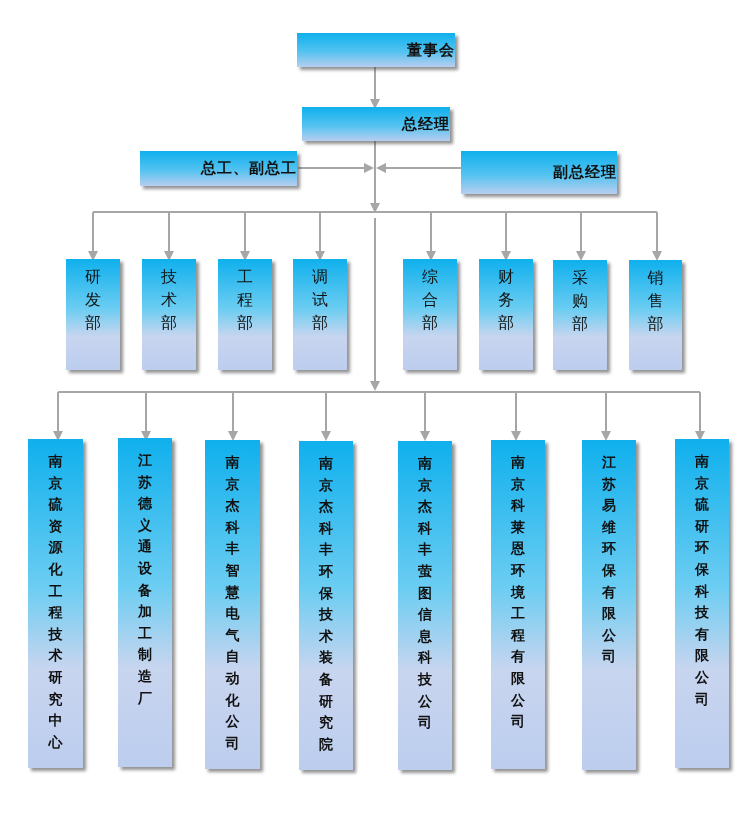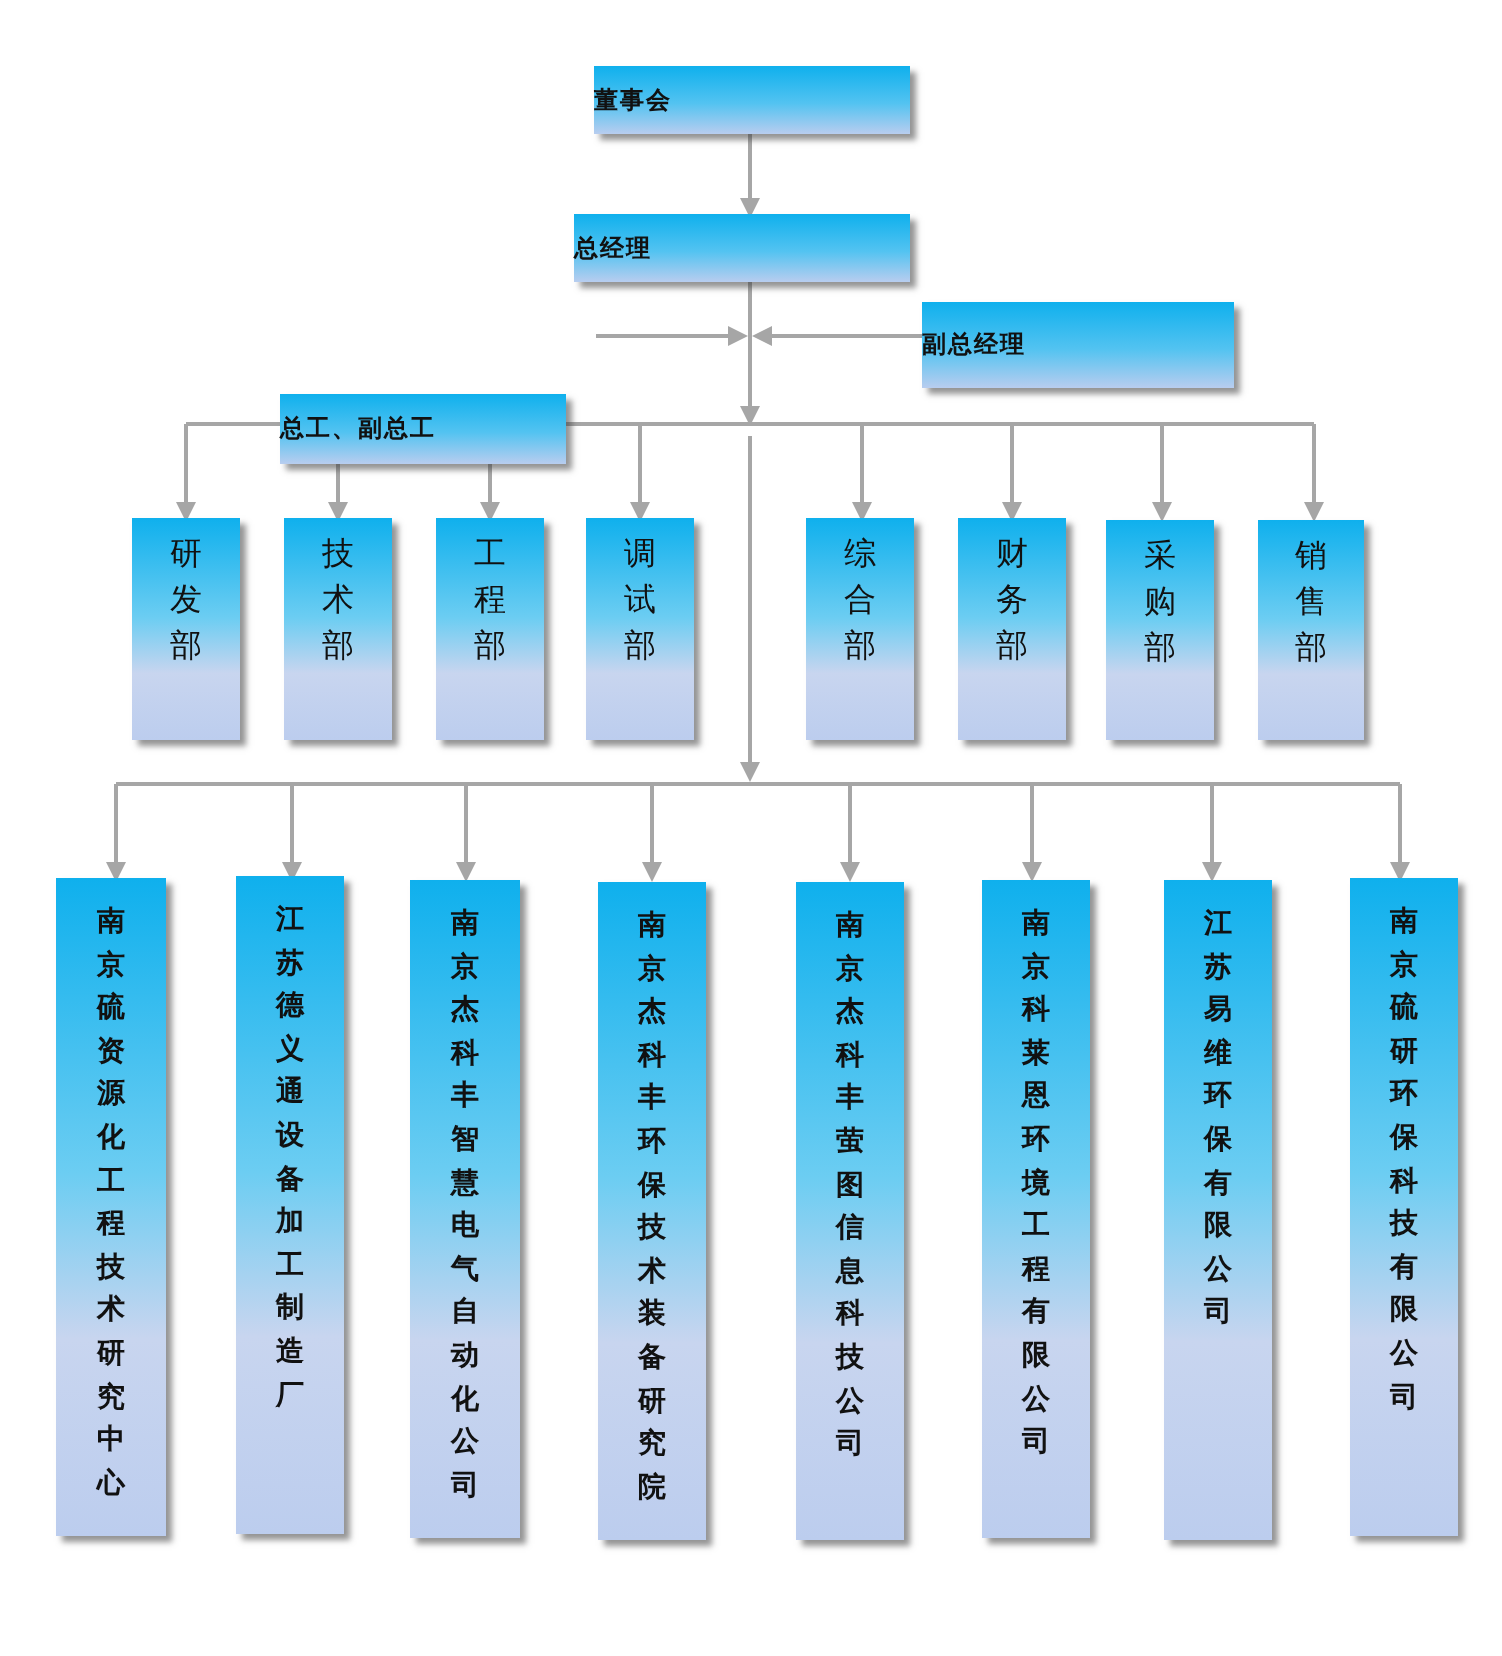--- a/index.html
+++ b/index.html
@@ -6,23 +6,24 @@
   body { width: 751px; height: 828px; position: relative; overflow: hidden; font-family: "DejaVu Sans", sans-serif; }
   .canvas { position: absolute; left: 0; top: 0; width: 751px; height: 828px; }
   .box {
     position: absolute;
     background: linear-gradient(to bottom, #0fb0ed 0%, #6ccdf2 45%, #c8d5ef 70%, #bccdee 100%);
     box-shadow: 3px 3px 3px rgba(60,60,60,0.55);
     color: #111;
     box-sizing: border-box;
   }
   .hbox {
-    display: flex; align-items: center; justify-content: flex-start;
-    font-weight: bold; font-size: 12px; letter-spacing: 1px;
+    display: flex; align-items: center; justify-content: flex-end;
+    font-weight: bold; font-size: 15px; letter-spacing: 1px;
     background: linear-gradient(to bottom, #0fb0ed 0%, #53c3f1 55%, #b8cdef 100%);
+    padding-left: 26px;
   }
   .dept {
     font-size: 16px; font-weight: normal;
     display: flex; flex-direction: column; align-items: center;
     padding-top: 6px; line-height: 23px;
   }
   .co {
     font-size: 14px; font-weight: bold;
     display: flex; flex-direction: column; align-items: center;
     padding-top: 12px; line-height: 21.6px;
@@ -70,24 +71,24 @@
       <line x1="425" y1="392" x2="425" y2="436" marker-end="url(#arr)"></line>
       <line x1="516" y1="392" x2="516" y2="436" marker-end="url(#arr)"></line>
       <line x1="606" y1="392" x2="606" y2="436" marker-end="url(#arr)"></line>
       <line x1="700" y1="392" x2="700" y2="436" marker-end="url(#arr)"></line>
     </g>
   </svg>
 
   <div class="box hbox" style="left:297px; top:33px; width:158px; height:34px;">
     <span>董事会</span>
   </div>
-  <div class="box hbox" style="left:287px; top:107px; width:168px; height:34px;">
+  <div class="box hbox" style="left:302px; top:107px; width:148px; height:34px;">
     <span>总经理</span>
   </div>
-  <div class="box hbox" style="left:140px; top:151px; width:143px; height:35px;margin-top:46px;">
+  <div class="box hbox" style="left:140px; top:151px; width:157px; height:35px;">
     <span>总工、副总工</span>
   </div>
   <div class="box hbox" style="left:461px; top:151px; width:156px; height:43px;">
     <span>副总经理</span>
   </div>
 
   <div class="box dept" style="left:66px; top:259px; width:54px; height:111px;">
     <span class="vt" style="display: flex; flex-direction: column; align-items: center;">
         <span class="ch">研</span>
         <span class="ch">发</span>

